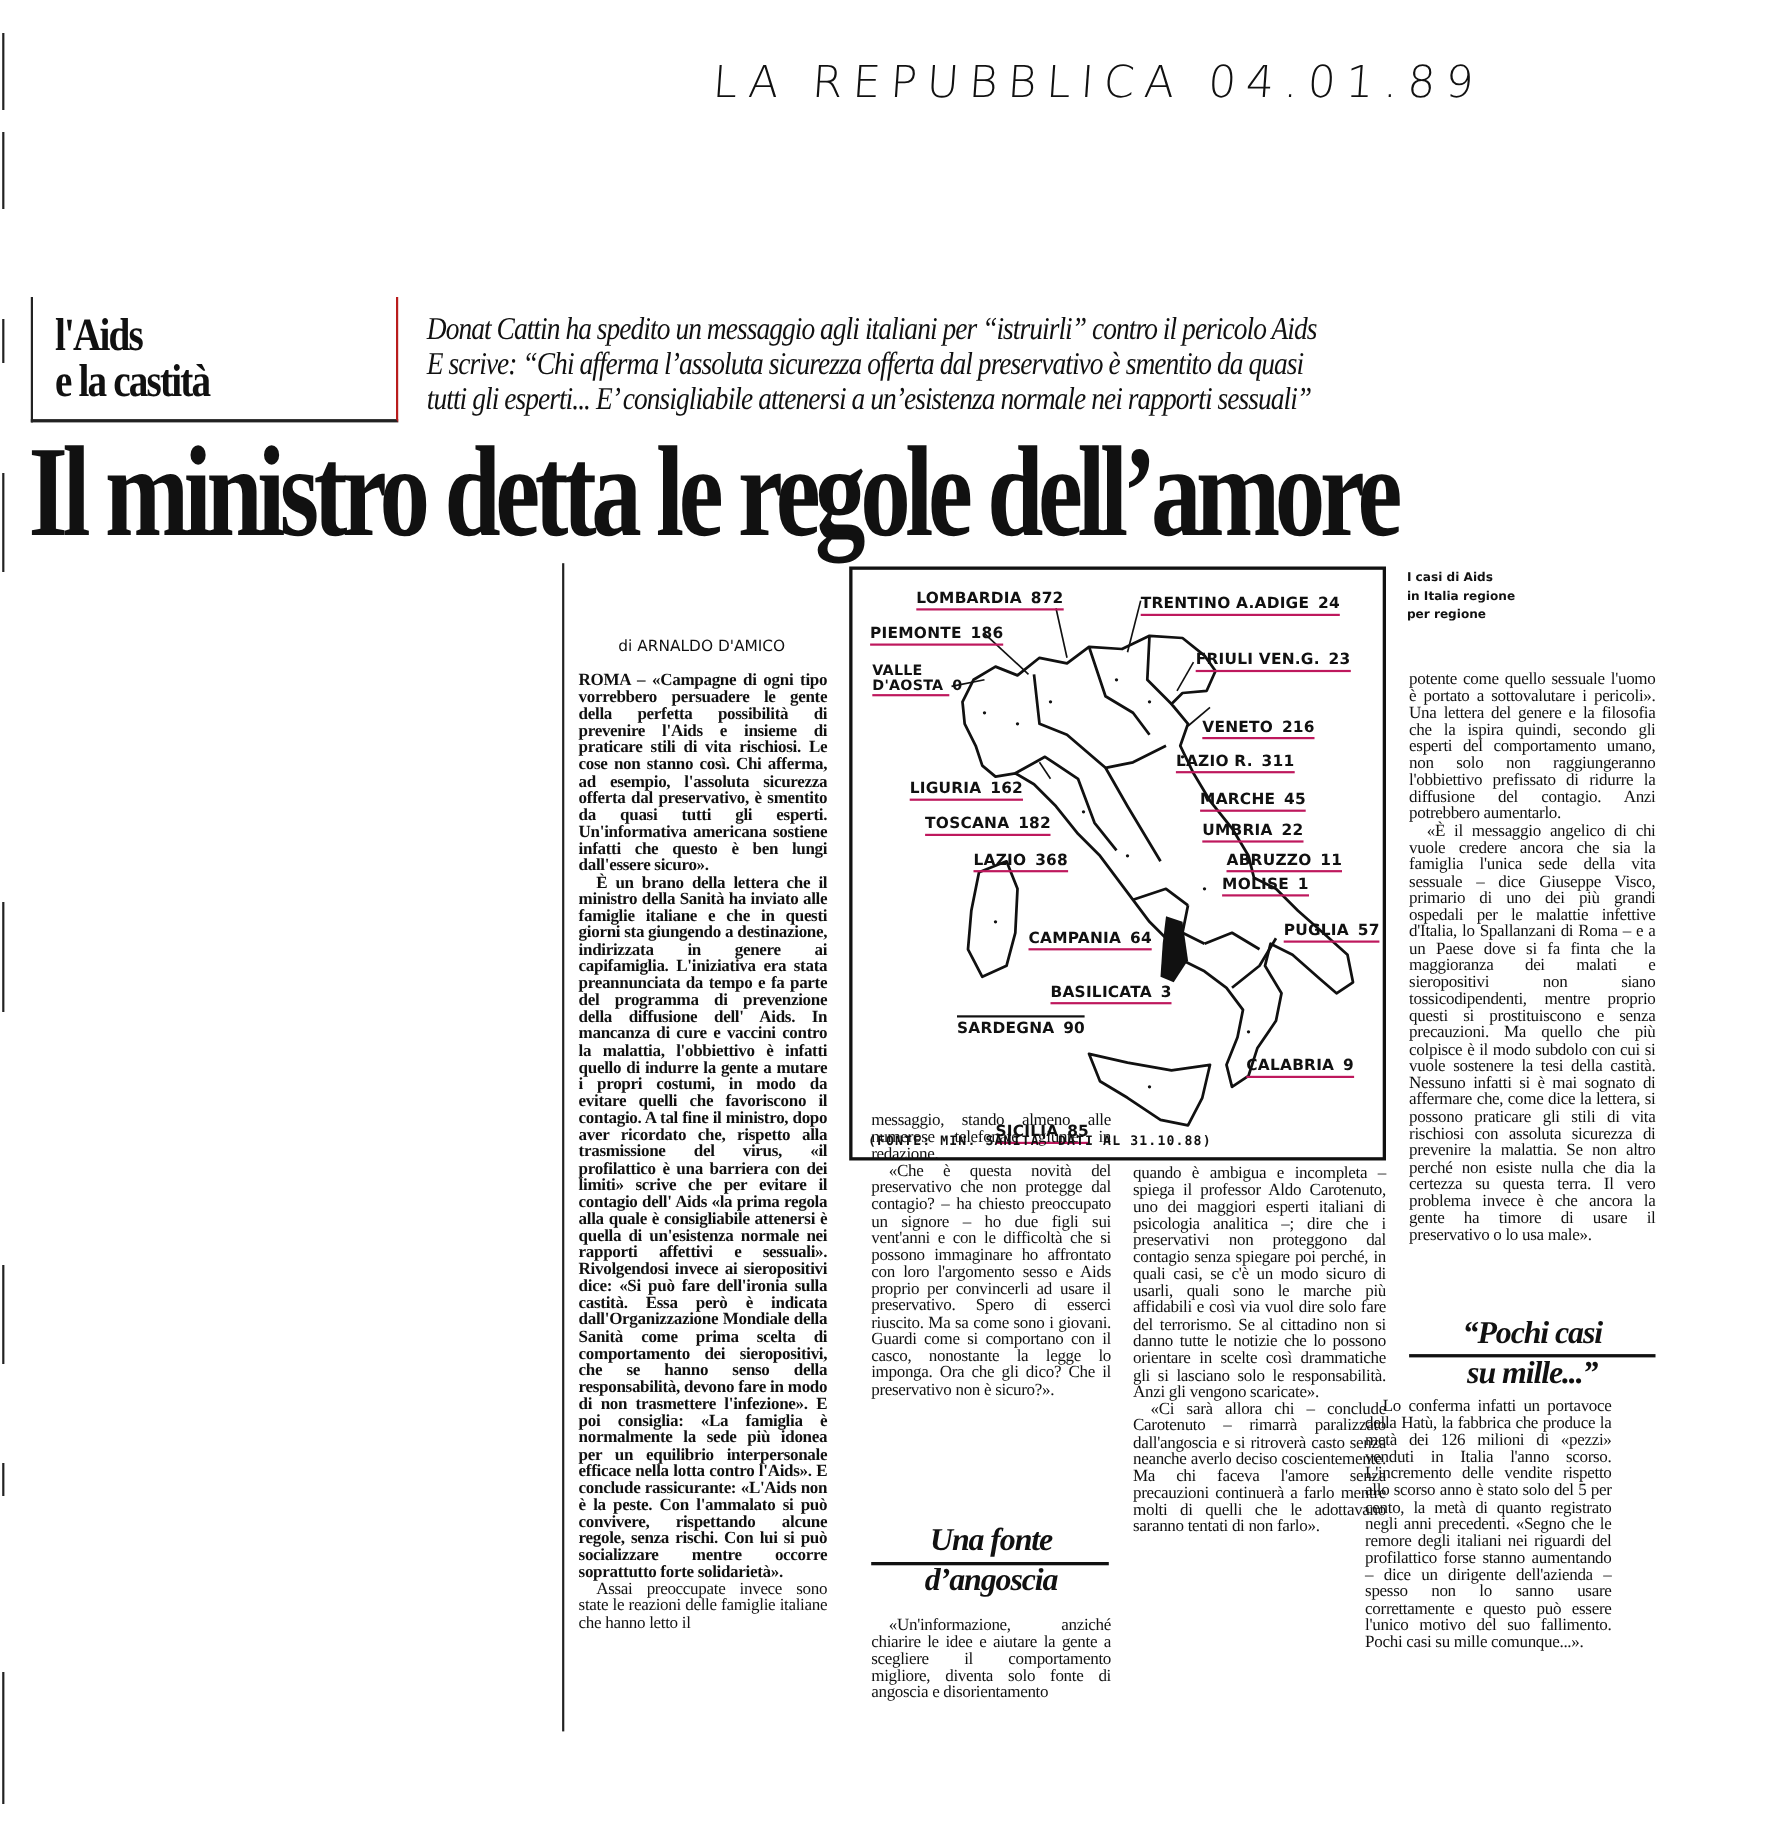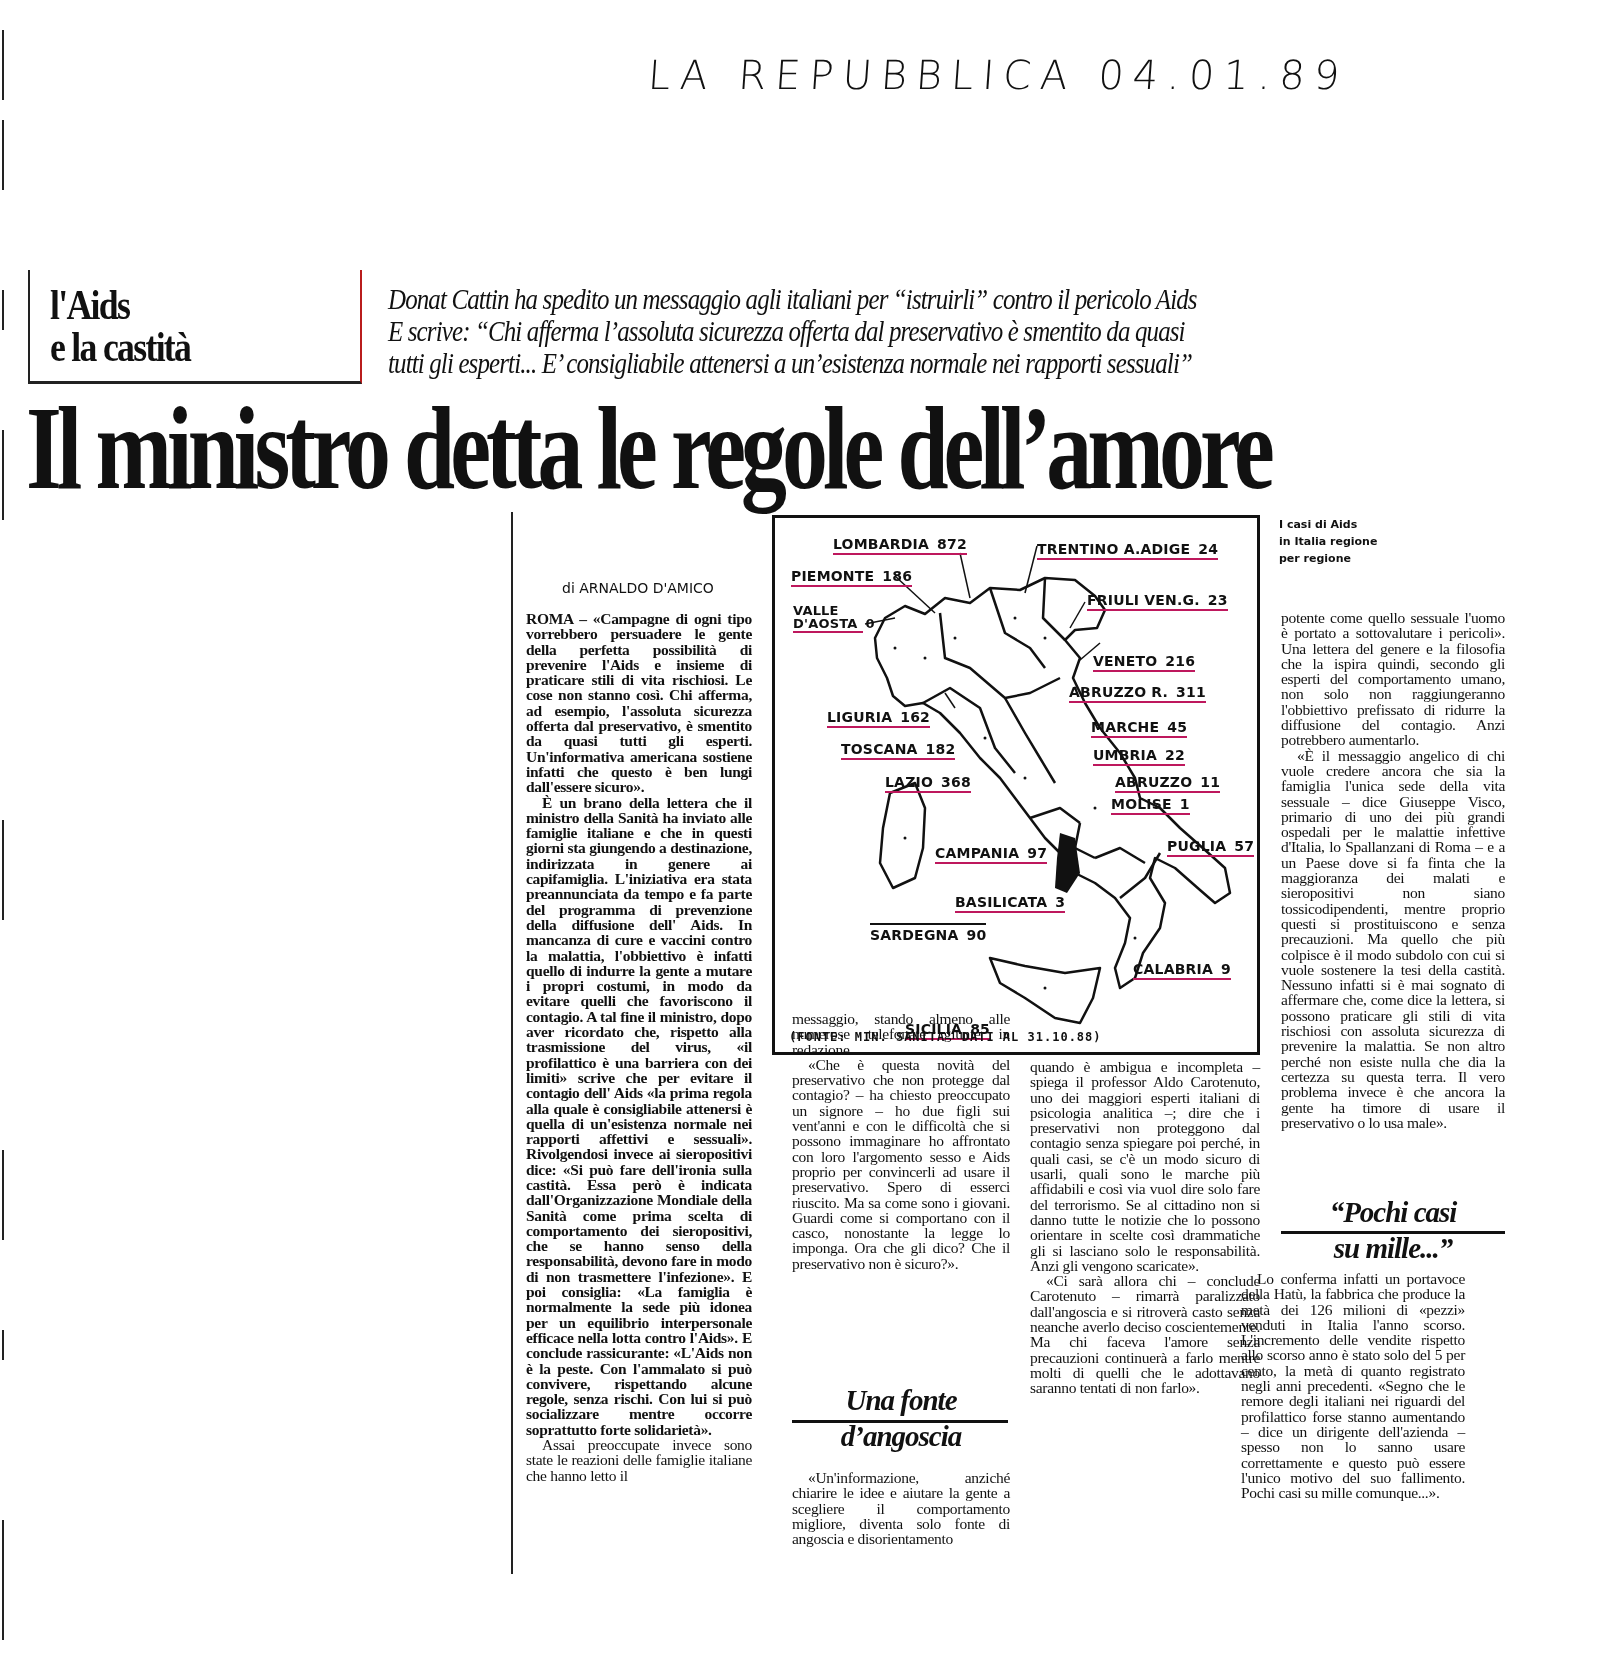--- a/index.html
+++ b/index.html
@@ -168,29 +168,29 @@
       <path d="M180,190 L170,175"></path>
     </g>
   </svg>
 
   <div class="map-label" style="left:58px;top:18px;"><span>LOMBARDIA</span><span class="num">872</span></div>
   <div class="map-label" style="left:262px;top:23px;"><span>TRENTINO A.ADIGE</span><span class="num">24</span></div>
   <div class="map-label" style="left:16px;top:50px;"><span>PIEMONTE</span><span class="num">186</span></div>
   <div class="map-label" style="left:312px;top:74px;"><span>FRIULI VEN.G.</span><span class="num">23</span></div>
   <div class="map-label" style="left:18px;top:86px;font-size:13px;line-height:13px;width:70px;white-space:normal;"><span>VALLE D'AOSTA</span><span class="num">0</span></div>
   <div class="map-label" style="left:318px;top:135px;"><span>VENETO</span><span class="num">216</span></div>
-  <div class="map-label" style="left:294px;top:166px;"><span>ABRUZZO R.</span><span class="num">311</span></div>
+  <div class="map-label" style="left:294px;top:166px;"><span>LAZIO R.</span><span class="num">311</span></div>
   <div class="map-label" style="left:52px;top:191px;"><span>LIGURIA</span><span class="num">162</span></div>
   <div class="map-label" style="left:316px;top:201px;"><span>MARCHE</span><span class="num">45</span></div>
   <div class="map-label" style="left:66px;top:223px;"><span>TOSCANA</span><span class="num">182</span></div>
   <div class="map-label" style="left:318px;top:229px;"><span>UMBRIA</span><span class="num">22</span></div>
   <div class="map-label" style="left:110px;top:256px;"><span>LAZIO</span><span class="num">368</span></div>
   <div class="map-label" style="left:340px;top:256px;"><span>ABRUZZO</span><span class="num">11</span></div>
   <div class="map-label" style="left:336px;top:278px;"><span>MOLISE</span><span class="num">1</span></div>
-  <div class="map-label" style="left:160px;top:327px;"><span>CAMPANIA</span><span class="num">97</span></div>
+  <div class="map-label" style="left:160px;top:327px;"><span>CAMPANIA</span><span class="num">64</span></div>
   <div class="map-label" style="left:392px;top:320px;"><span>PUGLIA</span><span class="num">57</span></div>
   <div class="map-label" style="left:180px;top:376px;"><span>BASILICATA</span><span class="num">3</span></div>
   <div class="map-label" style="left:95px;top:405px;border-bottom:none;border-top:2px solid #111;padding-top:2px;"><span>SARDEGNA</span><span class="num">90</span></div>
   <div class="map-label" style="left:358px;top:427px;margin-top:16px;"><span>CALABRIA</span><span class="num">9</span></div>
   <div class="map-label" style="left:130px;top:470px;margin-top:33px;"><span>SICILIA</span><span class="num">85</span></div>
 
   <div class="map-source">(FONTE: MIN. SANITA' DATI AL 31.10.88)</div>
 </div>
 
 <div class="map-caption">

